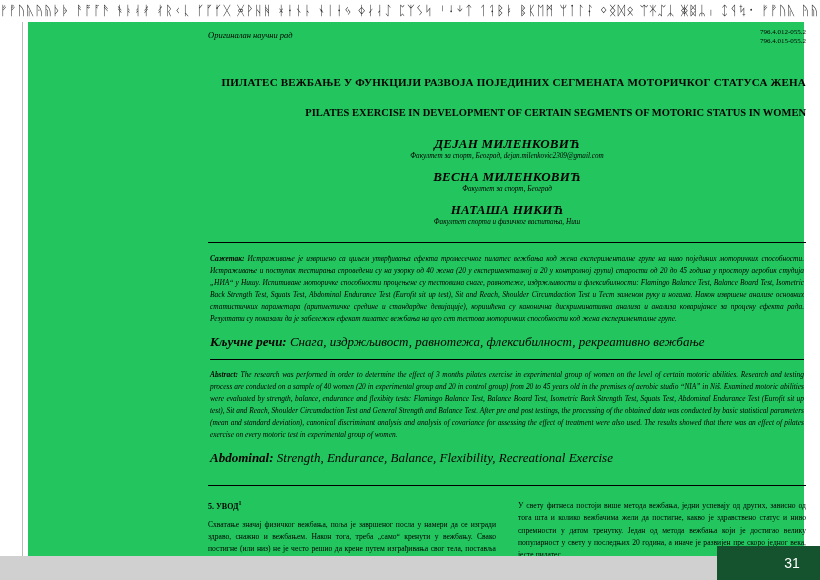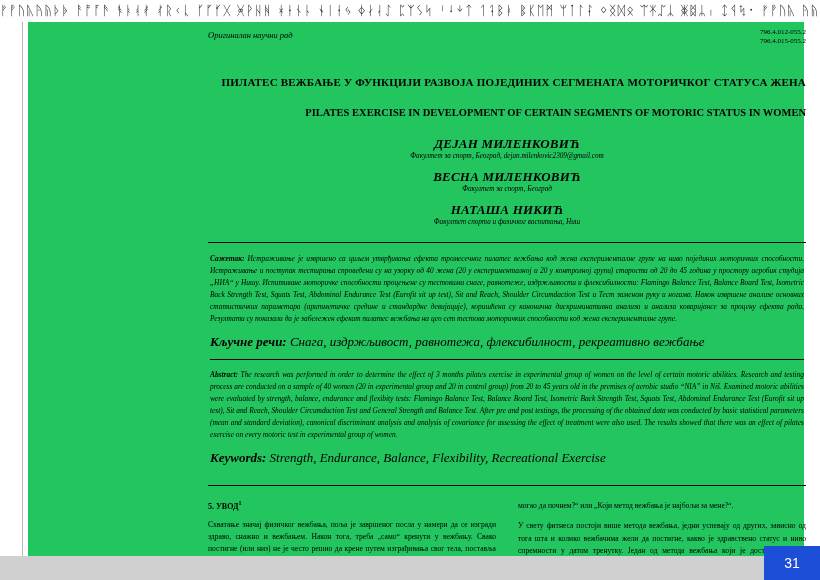--- a/index.html
+++ b/index.html
@@ -175,27 +175,28 @@
     width: 820px;
     height: 24px;
     background: #d0d0d0;
   }
   .page-num-box {
     position: absolute;
     right: 0;
     bottom: 0;
     width: 56px;
     height: 34px;
-    background: #1d4ed8;
+    background: #14532d;
     color: #ffffff;
     font-family: "Liberation Sans", sans-serif;
     font-size: 14px;
     display: flex;
     align-items: center;
     justify-content: center;
+    padding-left: 47px;
   }
   .side-shade {
     position: absolute;
     left: 0; top: 22px;
     width: 22px; height: 536px;
     background: #ffffff;
   }
 </style>
 </head>
 <body>
@@ -232,31 +233,30 @@
         <div class="author-name">НАТАША НИКИЋ</div>
         <div class="author-aff">Факултет спорта и физичког васпитања, Ниш</div>
       </div>
     </div>
 
     <div class="abstract-box">
       <p class="abs-para"><span class="abs-lead">Сажетак:</span><span> Истраживање је извршено са циљем утврђивања ефекта тромесечног пилатес вежбања код жена експерименталне групе на ниво појединих моторичких способности. Истраживање и поступак тестирања спроведени су на узорку од 40 жена (20 у експерименталној и 20 у контролној групи) старости од 20 до 45 година у простору аеробик студија „НИА“ у Нишу. Испитиване моторичке способности процењене су тестовима снаге, равнотеже, издржљивости и флексибилности: Flamingo Balance Test, Balance Board Test, Isometric Back Strength Test, Squats Test, Abdominal Endurance Test (Eurofit sit up test), Sit and Reach, Shoulder Circumdaction Test и Тест заменом руку и ногама. Након извршене анализе основних статистичких параметара (аритметичке средине и стандардне девијације), коришћена су канонична дискриминативна анализа и анализа коваријансе за процену ефекта рада. Резултати су показали да је забележен ефекат пилатес вежбања на цео сет тестова моторичких способности код жена експерименталне групе.</span></p>
       <p class="kw"><b>Кључне речи:</b><span> Снага, издржљивост, равнотежа, флексибилност, рекреативно вежбање</span></p>
       <hr class="hr-inner">
       <p class="abs-para"><span class="abs-lead">Abstract:</span><span> The research was performed in order to determine the effect of 3 months pilates exercise in experimental group of women on the level of certain motoric abilities. Research and testing process are conducted on a sample of 40 women (20 in experimental group and 20 in control group) from 20 to 45 years old in the premises of aerobic studio “NIA” in Niš. Examined motoric abilities were evaluated by strength, balance, endurance and flexibity tests: Flamingo Balance Test, Balance Board Test, Isometric Back Strength Test, Squats Test, Abdominal Endurance Test (Eurofit sit up test), Sit and Reach, Shoulder Circumdaction Test and General Strength and Balance Test. After pre and post testings, the processing of the obtained data was conducted by basic statistical parameters (mean and standard deviation), canonical discriminant analysis and analysis of covariance for assessing the effect of treatment were also used. The results showed that there was an effect of pilates exercise on every motoric test in experimental group of women.</span></p>
-      <p class="kw"><b>Keywords:</b><span> Strength, Endurance, Balance, Flexibility, Recreational Exercise</span></p>
+      <p class="kw"><b>Abdominal:</b><span> Strength, Endurance, Balance, Flexibility, Recreational Exercise</span></p>
     </div>
 
     <div class="cols">
       <div class="col">
         <div class="sec-head"><span>5. УВОД</span><sup>1</sup></div>
         <p class="body-para">Схватање значај физичког вежбања, поља је завршеног посла у намери да се изгради здраво, снажно и вежбањем. Након тога, треба „само“ кренути у вежбању. Свако постигне (или низ) не је често решио да крене путем изграђивања свог тела, поставља питање: „Којим методом вежбања бих</p>
         <div class="footnote"><sup>1</sup><span> Рад је излаган на Конференцији „Спорт, здравље, животна средина“, 31.10.2015. у Београду</span></div>
       </div>
       <div class="col">
-        <p class="body-para">могао да почнем?“ или „Који метод вежбања је најбољи за мене?“.</p>
         <p class="body-para">У свету фитнеса постоји више метода вежбања, једни успевају од других, зависно од тога шта и колико вежбачима жели да постигне, какво је здравствено статус и ниво спремности у датом тренутку. Један од метода вежбања који је достигао велику популарност у свету у последњих 20 година, а иначе је развијен пре скоро једног века, јесте пилатес.</p>
         <p class="body-para">Јозеф Пилатес почетком 20. века осмислио је овај широко прихваћени метод, називајући га најпре</p>
       </div>
     </div>
 
   </div>
 </div>
 
 <div class="bottom-band"></div>
 <div class="page-num-box">31</div>

